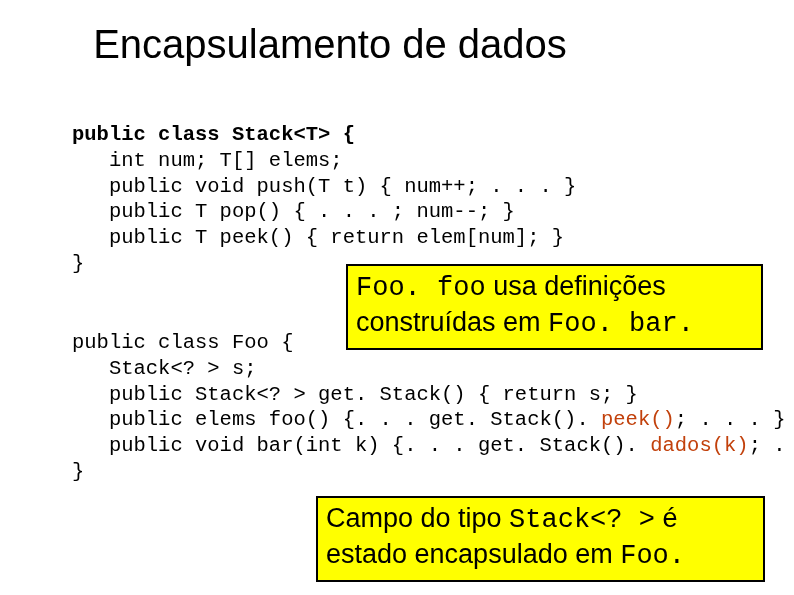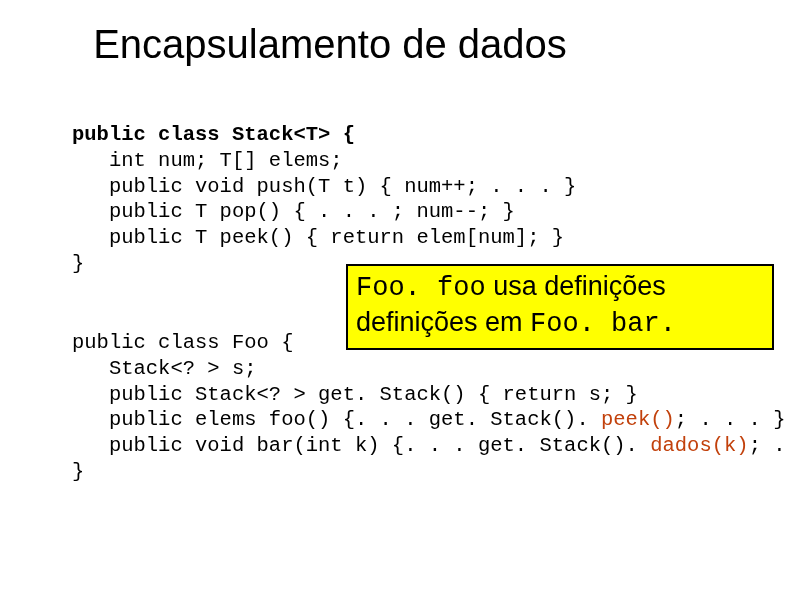--- a/index.html
+++ b/index.html
@@ -42,21 +42,21 @@
   .cb1 {
     top: 122px;
   }
   .cb2 {
     top: 330px;
   }
   .highlight-box {
     position: absolute;
     background: #ffff00;
     border: 2px solid #000;
-    padding: 4px 24px 6px 8px;
+    padding: 4px 13px 6px 8px;
     font-family: Arial, Helvetica, sans-serif;
     font-size: 27px;
     line-height: 1.25;
     color: #000;
   }
   .highlight-box .mono {
     font-family: "Courier New", Courier, monospace;
   }
   .highlight-box .mono-end {
     font-family: "Courier New", Courier, monospace;
@@ -79,23 +79,24 @@
 
   <div class="title">Encapsulamento de dados</div>
 
   <div class="code-block cb1"><span class="bold">public class Stack&lt;T&gt; {</span>
 <span>   int num; T[] elems;</span>
 <span>   public void push(T t) { num++; . . . }</span>
 <span>   public T pop() { . . . ; num--; }</span>
 <span>   public T peek() { return elem[num]; }</span>
 <span>}</span></div>
 
-  <div class="highlight-box hb1"><span class="mono">Foo. foo</span><span> usa definições</span><br><span>definições em </span><span class="mono">Foo. bar</span><span class="mono-end">.</span></div>
+  <div class="highlight-box hb1"><span class="mono">Foo. foo</span><span> usa definições</span><br><span>construídas em </span><span class="mono">Foo. bar</span><span class="mono-end">.</span></div>
 
   <div class="code-block cb2"><span>public class Foo {</span>
 <span>   Stack&lt;? &gt; s;</span>
 <span>   public Stack&lt;? &gt; get. Stack() { return s; }</span>
 <span>   public elems foo() {. . . get. Stack(). </span><span class="red">peek()</span><span>; . . . }</span>
 <span>   public void bar(int k) {. . . get. Stack(). </span><span class="red">dados(k)</span><span>; . . . }</span>
 <span>}</span></div>
 
+  <div class="highlight-box hb2"><span>Campo do tipo </span><span class="mono">Stack&lt;? &gt;</span><span> é</span><br><span>estado encapsulado em </span><span class="mono">Foo</span><span class="mono-end">.</span></div>
 
 </div>
 
 </body></html>

